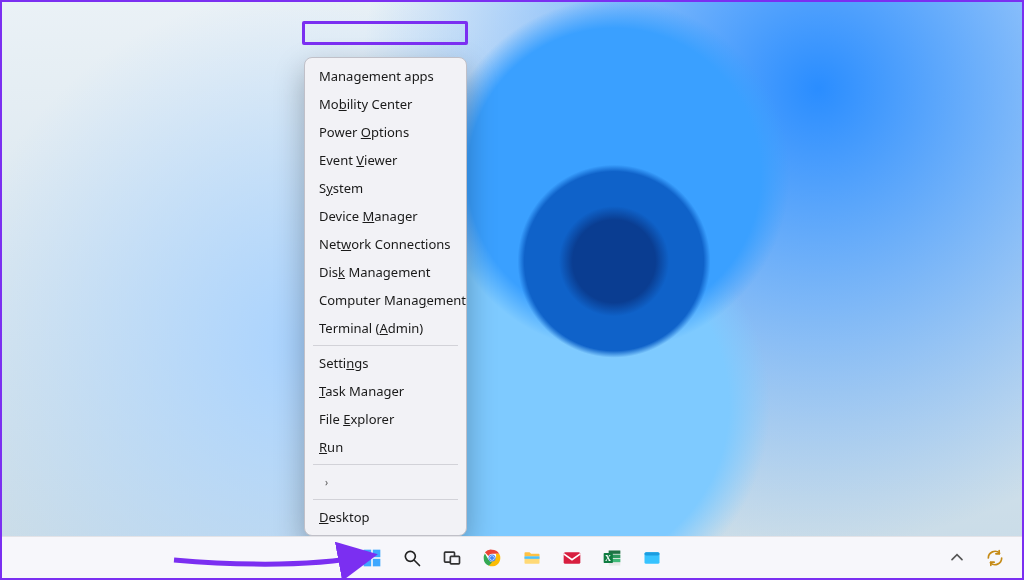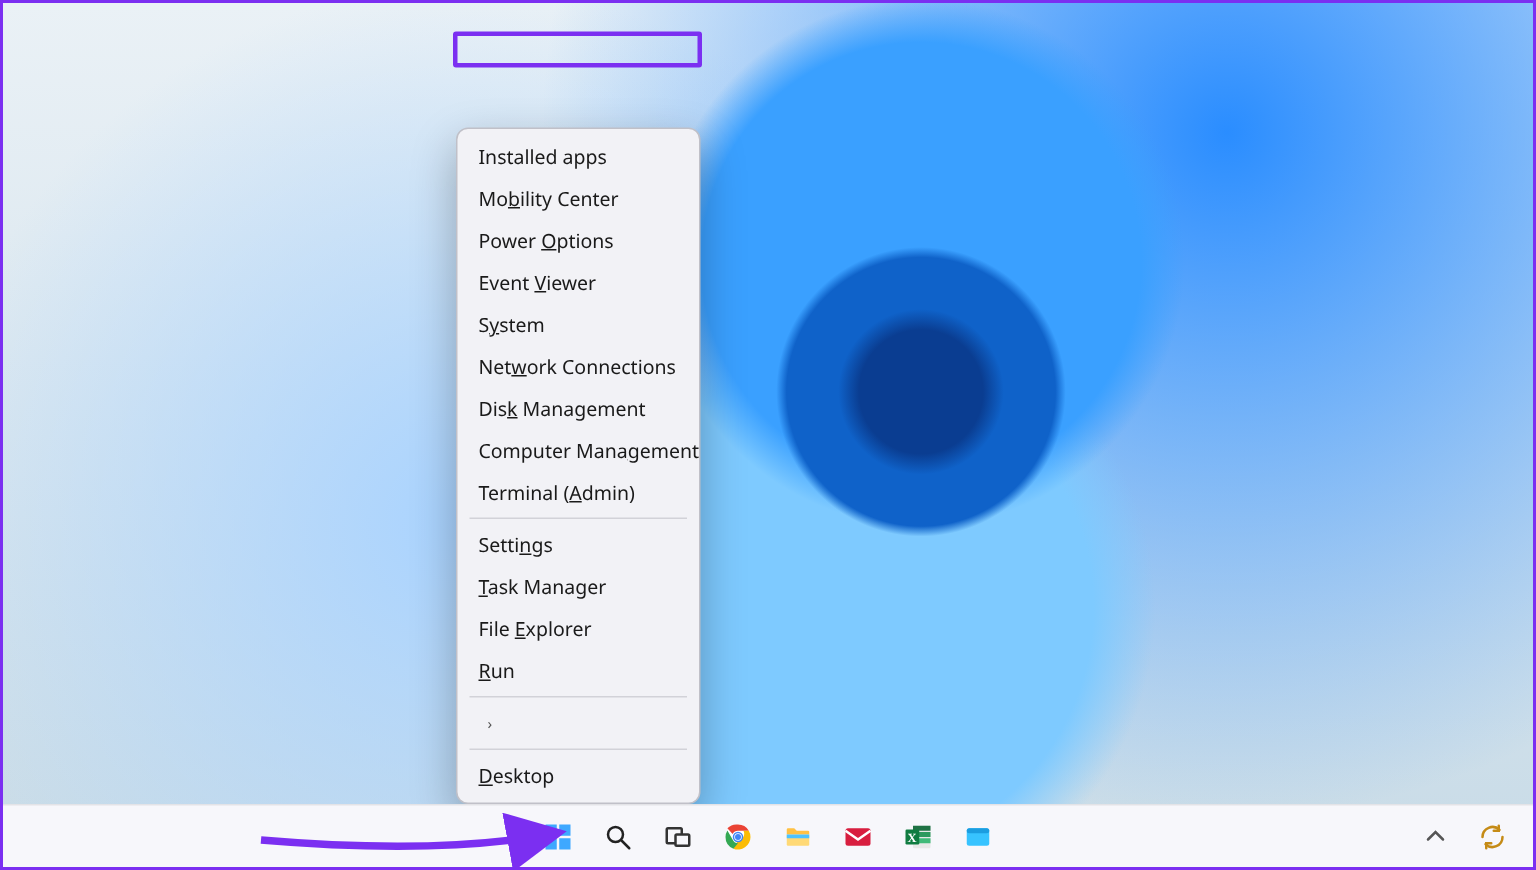--- a/index.html
+++ b/index.html
@@ -110,33 +110,36 @@
     }
     .arrow svg { width: 100%; height: 100%; overflow: visible; }
   </style>
 </head>
 <body>
 
 <div class="wallpaper"></div>
 
 <div class="winx-menu" id="winx-menu">
     <div class="menu-item">
-      <span>Installed apps</span>
+      <span>Management apps</span>
     </div>
     <div class="menu-item">
       <span>Mo<span class="ul-inner">b</span>ility Center</span>
     </div>
     <div class="menu-item">
       <span>Power <span class="ul-inner">O</span>ptions</span>
     </div>
     <div class="menu-item">
       <span>Event <span class="ul-inner">V</span>iewer</span>
     </div>
     <div class="menu-item">
       <span>S<span class="ul-inner">y</span>stem</span>
+    </div>
+    <div class="menu-item">
+      <span>Device <span class="ul-inner">M</span>anager</span>
     </div>
     <div class="menu-item">
       <span>Net<span class="ul-inner">w</span>ork Connections</span>
     </div>
     <div class="menu-item">
       <span>Dis<span class="ul-inner">k</span> Management</span>
     </div>
     <div class="menu-item">
       <span>Computer Mana<span class="ul-inner">g</span>ement</span>
     </div>

